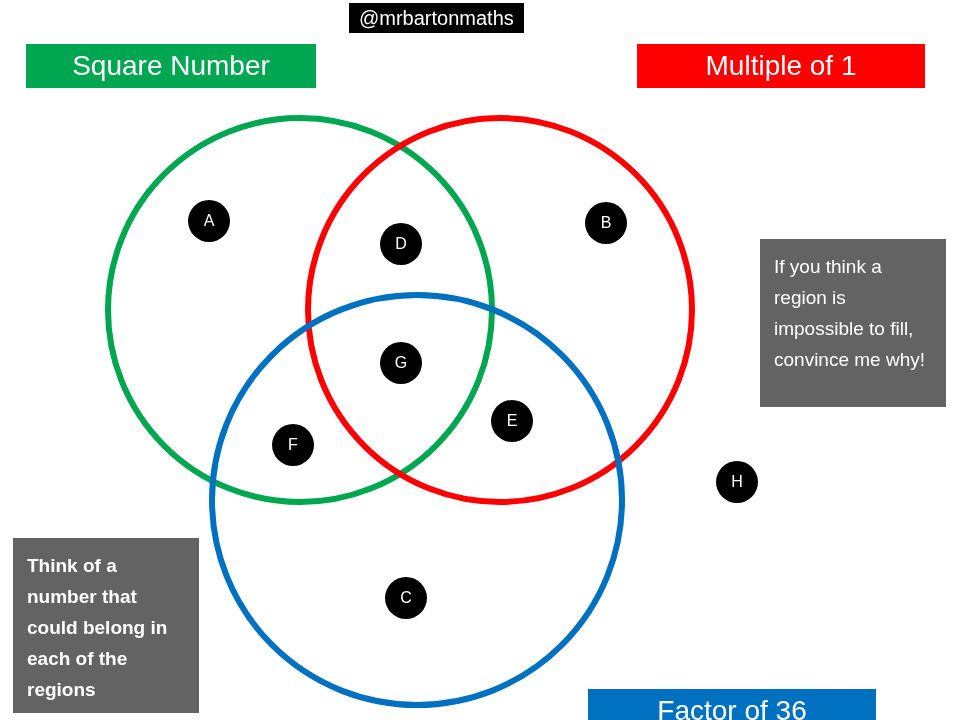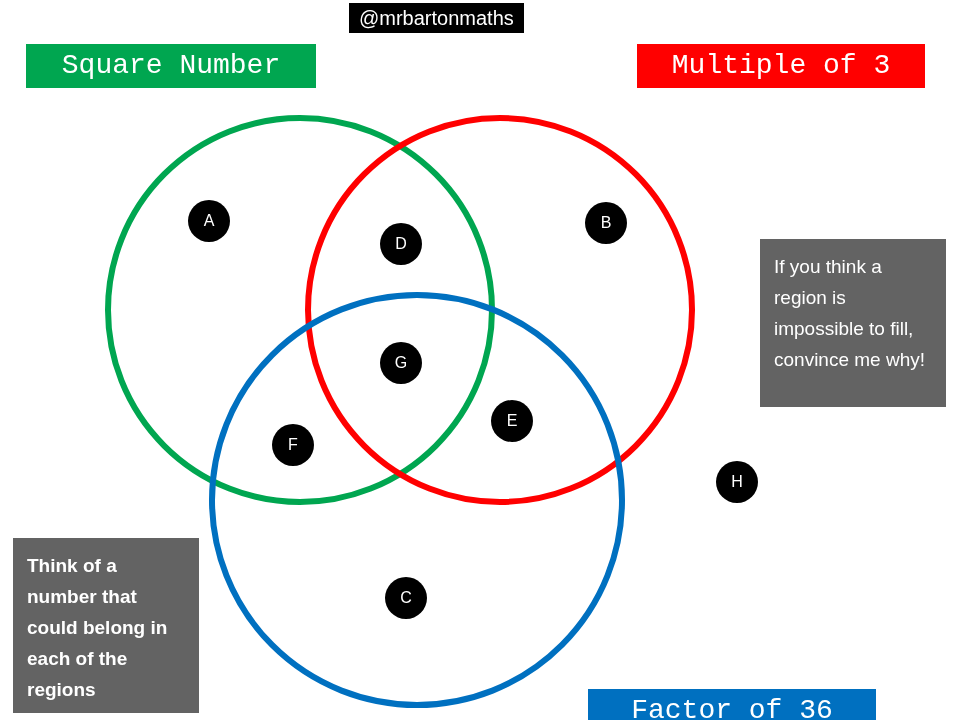--- a/index.html
+++ b/index.html
@@ -33,21 +33,20 @@
   }
 
   
   .chip {
     position: absolute;
     color: #ffffff;
     font-size: 28px;
     line-height: 44px;
     text-align: center;
     white-space: nowrap;
-    font-family: Liberation Mono, monospace;
   }
   .chip-square {
     left: 26px;
     top: 44px;
     width: 290px;
     background: #00A650;
   }
   .chip-multiple {
     left: 637px;
     top: 44px;
@@ -115,21 +114,21 @@
 
   <svg class="venn-svg" viewBox="0 0 960 720">
     <circle cx="300" cy="310" r="192" fill="none" stroke="#00A650" stroke-width="6"></circle>
     <circle cx="500" cy="310" r="192" fill="none" stroke="#FF0000" stroke-width="6"></circle>
     <circle cx="417" cy="500" r="205" fill="none" stroke="#0070C0" stroke-width="6"></circle>
   </svg>
 
   <div class="handle">@mrbartonmaths</div>
 
   <div class="chip chip-square">Square Number</div>
-  <div class="chip chip-multiple">Multiple of 3</div>
+  <div class="chip chip-multiple">Multiple of 1</div>
   <div class="chip chip-factor">Factor of 36</div>
 
   <div class="dot" style="left:188px; top:200px;">A</div>
   <div class="dot" style="left:585px; top:202px;">B</div>
   <div class="dot" style="left:380px; top:223px;">D</div>
   <div class="dot" style="left:380px; top:342px;">G</div>
   <div class="dot" style="left:491px; top:400px;">E</div>
   <div class="dot" style="left:272px; top:424px;">F</div>
   <div class="dot" style="left:385px; top:577px;">C</div>
   <div class="dot" style="left:716px; top:461px;">H</div>

